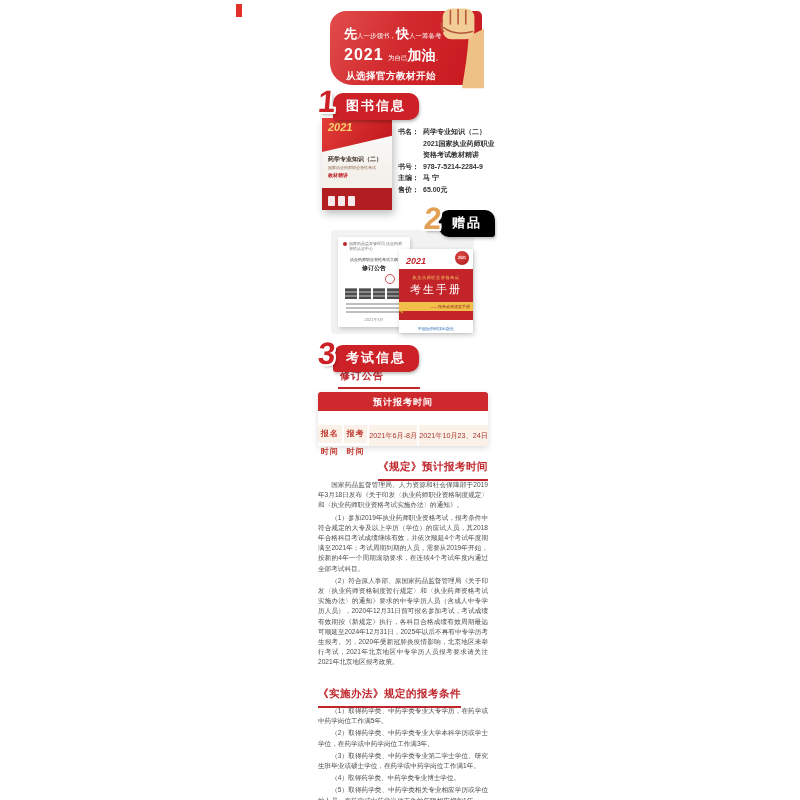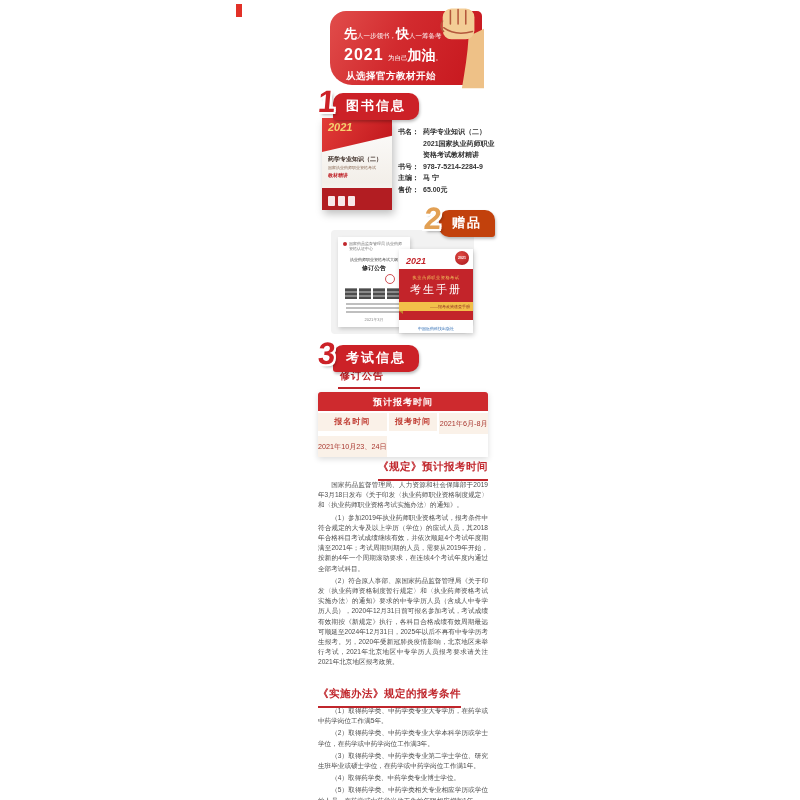--- a/index.html
+++ b/index.html
@@ -26,21 +26,21 @@
 
   
   .sec-head { position:absolute; height:34px; }
   .sec-num { position:absolute; left:0; top:-8px; z-index:3; font-size:31px; font-weight:900; transform:skew(-5deg);
     color:#cc2127;
     text-shadow:-2px 0 #fff,2px 0 #fff,0 -2px #fff,0 2px #fff,-2px -2px #fff,2px 2px #fff,2px -2px #fff,-2px 2px #fff,3px 3px 3px rgba(0,0,0,.3); }
   .sec-label { position:absolute; left:15px; top:1px; z-index:2; background:#cc2127; color:#fff; font-weight:900;
     font-size:13px; letter-spacing:2px; padding:4px 13px 5px; border-radius:10px 10px 10px 3px;
     box-shadow:1px 2px 3px rgba(0,0,0,.25); white-space:nowrap; }
   .gold .sec-num { color:#e2a054; }
-  .gold .sec-label { background:#c2410c; border-radius:10px 10px 3px 10px; }
+  .gold .sec-label { background:#000000; border-radius:10px 10px 3px 10px; }
 
   
   .cover { position:absolute; left:322px; top:118px; width:70px; height:92px; background:linear-gradient(180deg,#fdfdfd,#f3efe9 70%,#fff);
     box-shadow:2px 4px 8px rgba(0,0,0,.25); overflow:hidden; }
   .cover-band { position:absolute; left:0; top:0; width:100%; height:34px; background:linear-gradient(120deg,#e23c38,#bf161c);
     clip-path:polygon(0 0,100% 0,100% 52%,0 100%); }
   .cover-year { position:absolute; left:6px; top:3px; color:#f6d270; font-size:11px; font-weight:900; font-style:italic; }
   .cover-title { position:absolute; left:6px; top:37px; color:#3a2a23; font-size:6px; font-weight:900; }
   .cover-sub { position:absolute; left:6px; top:47px; color:#8a6a55; font-size:4px; }
   .cover-series { position:absolute; left:6px; top:54px; color:#c0262c; font-size:5px; font-weight:900; }
@@ -83,21 +83,21 @@
     font-size:4px; color:#8d2b20; text-align:right; line-height:9px; padding-right:3px; }
   .bk2-ribbon::before { content:""; position:absolute; left:0; top:9px; border-left:4px solid transparent; border-top:3px solid #c1862a; }
   .bk2-pub { position:absolute; left:0; bottom:2px; width:100%; text-align:center; font-size:4px; color:#2c6bb3; filter:blur(.3px); }
 
   
   .sub-title { position:absolute; left:338px; top:369px; font-size:10px; font-weight:900; color:#c0262c;
     letter-spacing:1px; border-bottom:2px solid #c0262c; padding:0 36px 4px 2px; }
   .sched { position:absolute; left:318px; top:392px; width:170px; box-shadow:0 2px 6px rgba(0,0,0,.14); background:#fff; }
   .sched-head { background:#ce2a2e; color:#fff; font-size:9px; font-weight:900; letter-spacing:1px;
     height:19px; line-height:21px; text-align:center; border-radius:3px 3px 0 0; }
-  .sched-grid { display:grid; grid-template-columns:1fr 1fr 1fr; gap:2px; background:#fff; padding-top:2px; }
+  .sched-grid { display:grid; grid-template-columns:1fr 1fr 1fr 1fr; gap:2px; background:#fff; padding-top:14px; }
   .cell { background:#faf1e8; text-align:center; }
   .cell.h { color:#bf3a30; font-weight:bold; font-size:8px; height:18px; line-height:18px; letter-spacing:1px; }
   .cell.v { color:#a8362e; font-size:7.2px; height:21px; line-height:21px; white-space:nowrap; }
 
   
   .interp-title-wrap { position:absolute; left:318px; top:456px; width:170px; text-align:right; }
   .red-title { font-size:10.5px; font-weight:900; color:#c0262c; letter-spacing:.5px;
     border-bottom:2px solid #c0262c; padding-bottom:5px; display:inline-block; }
   .paras { position:absolute; left:318px; top:480px; width:170px; }
   .paras p, .cond-list p { font-size:6.6px; line-height:10.2px; color:#4c4c4c; text-align:justify;

